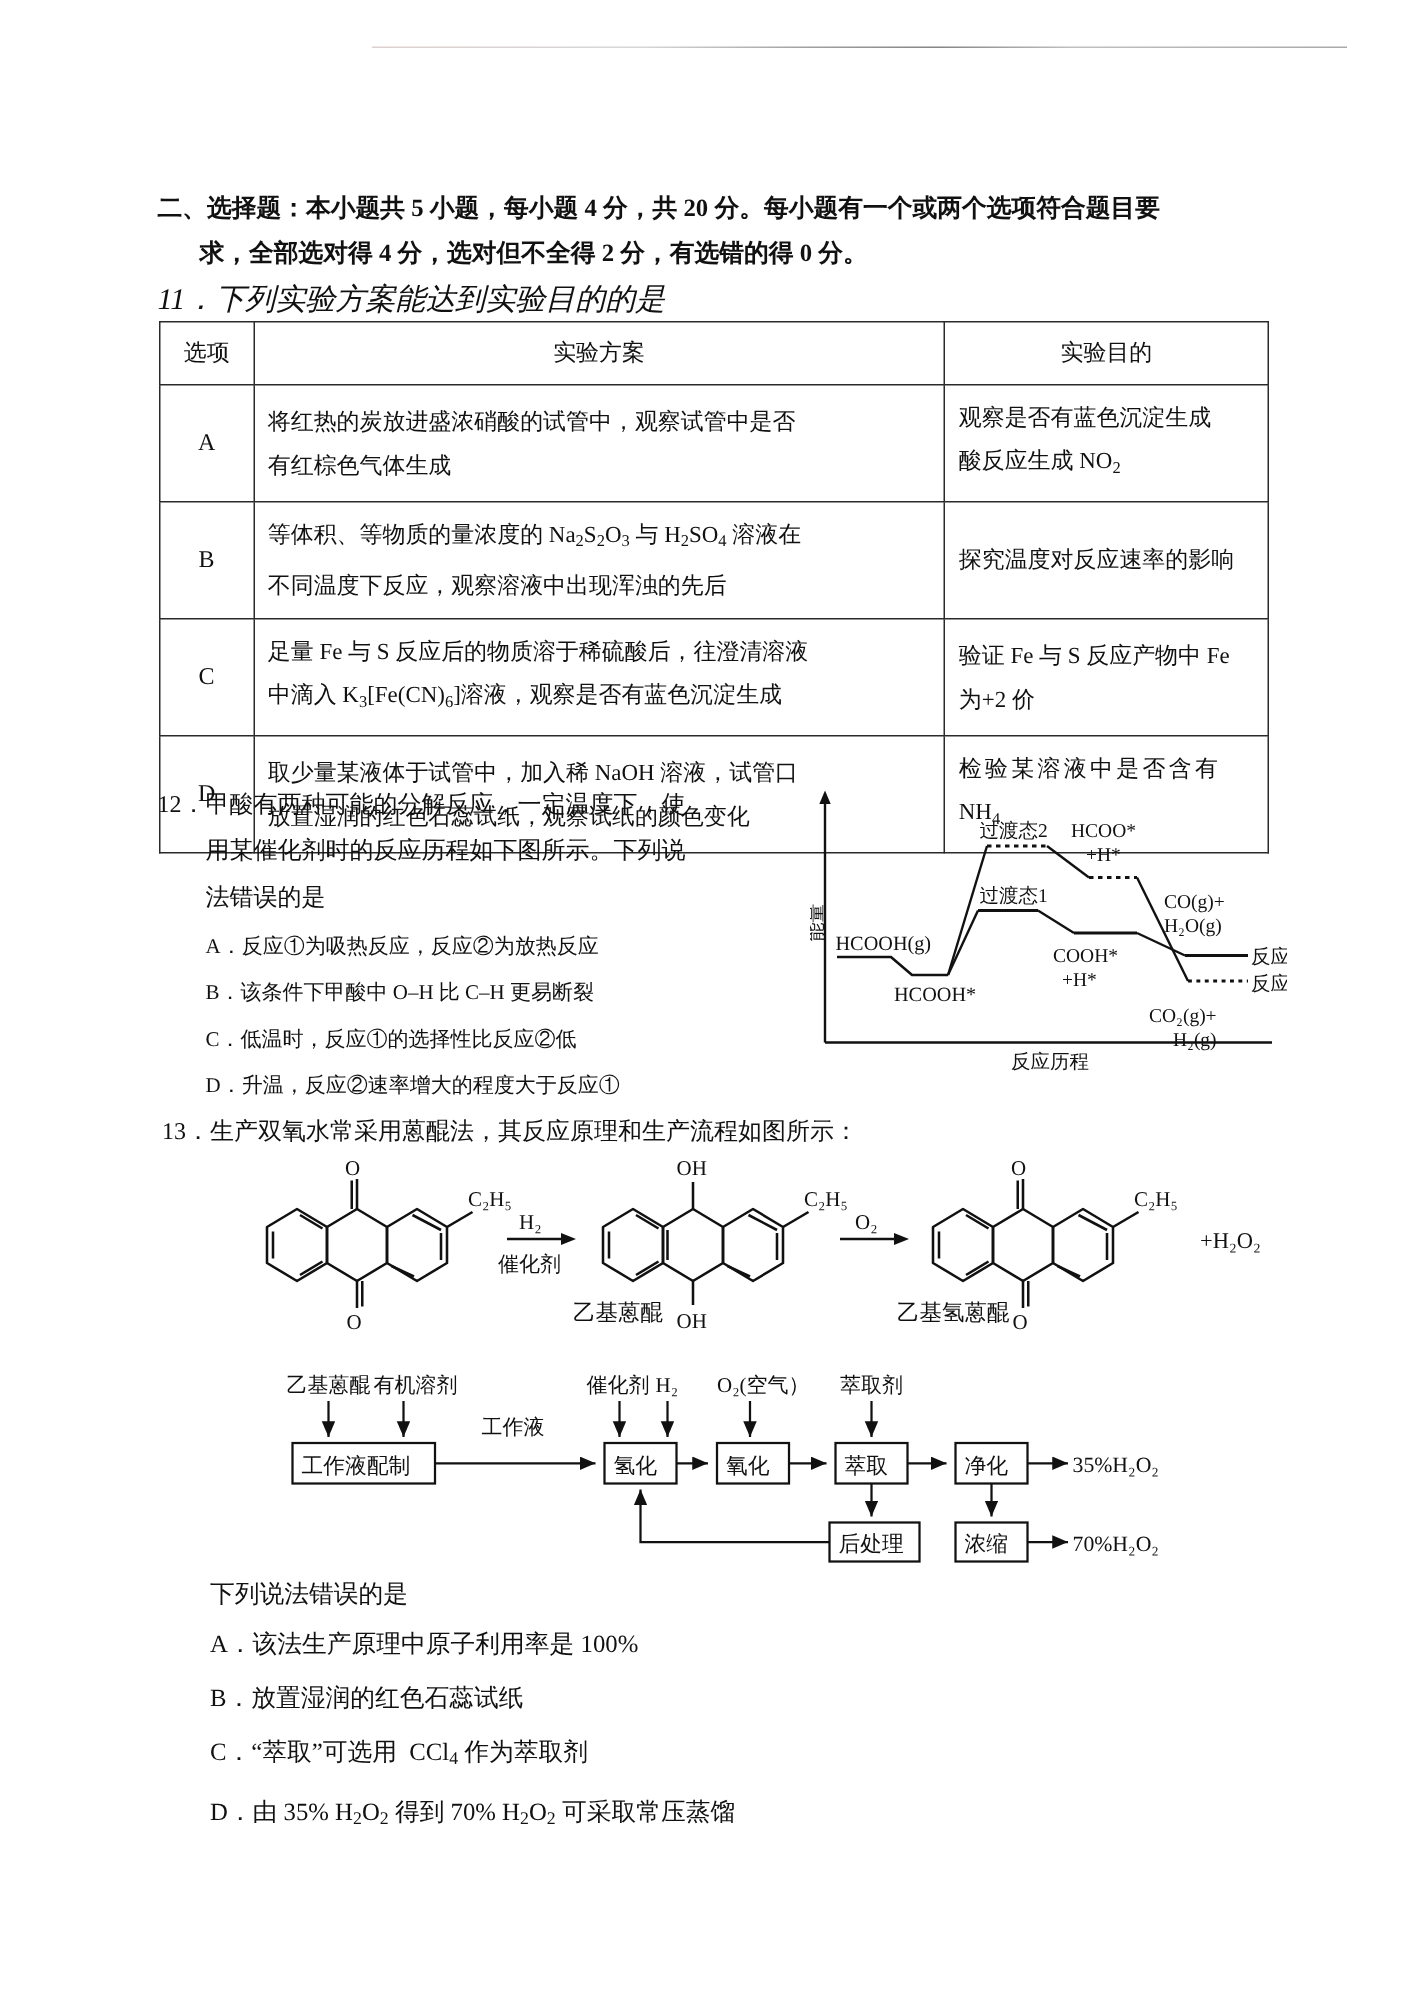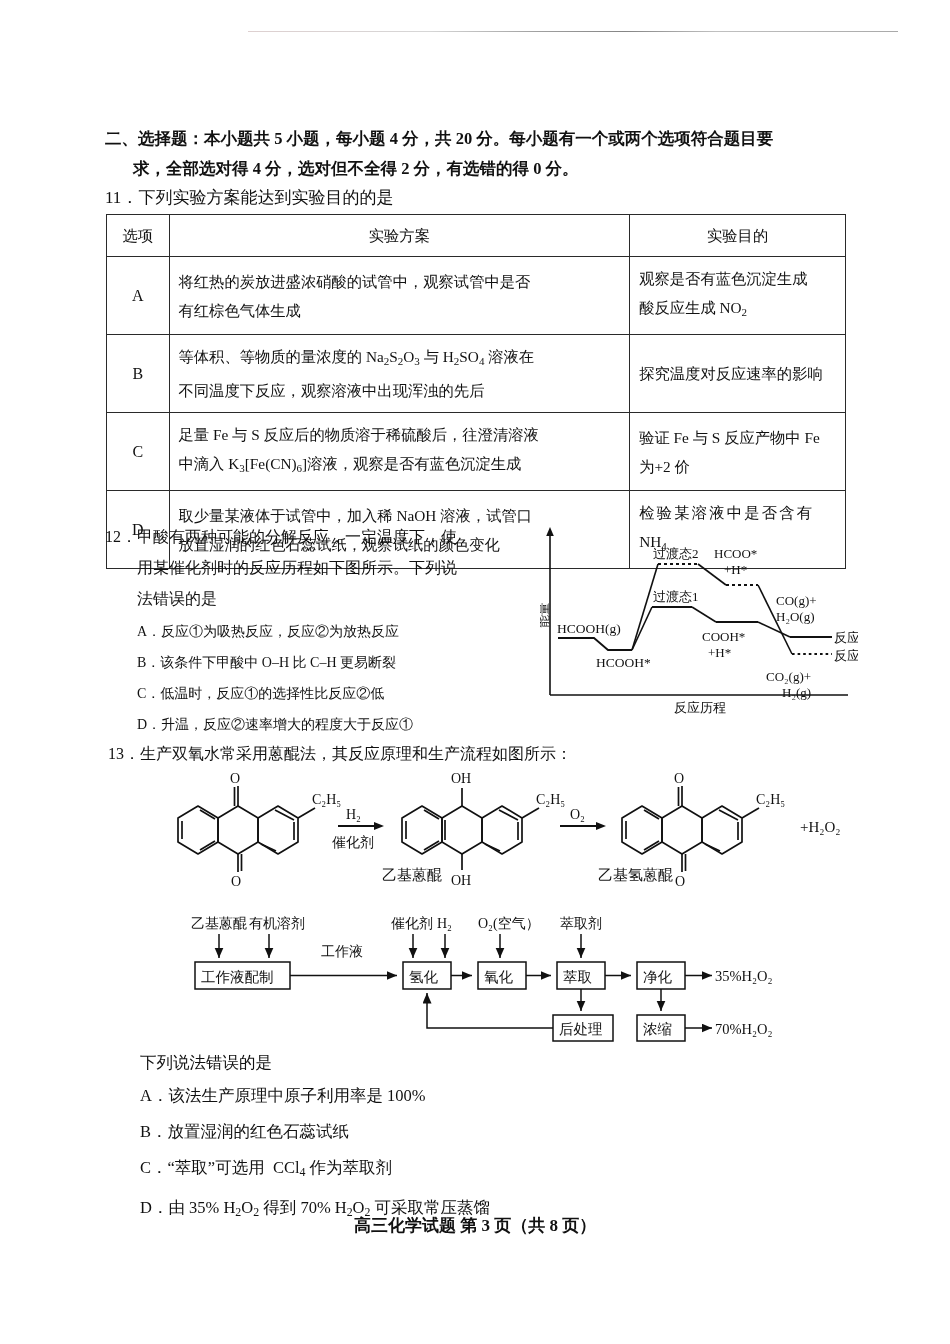--- a/index.html
+++ b/index.html
@@ -36,21 +36,21 @@
   .blk { position: absolute; }
   .sec-head {
     left: 105px; top: 124px; width: 760px;
     font-size: 16.5px; line-height: 30px;
     font-weight: 700;
     text-indent: 0;
   }
   .sec-head .l2 { display: block; padding-left: 28px; font-weight: 700; }
 
   
-  .q11 { left: 105px; top: 186px; font-size: 17px; }
+  .q11 { left: 105px; top: 186px; font-size: 20px; font-style: italic; }
 
   
   table.exp {
     position: absolute;
     left: 106px; top: 214px;
     width: 740px;
     border-collapse: collapse;
     font-size: 15.3px;
     background: #fff;
   }
@@ -396,17 +396,14 @@
 
   <div class="q13lead">下列说法错误的是</div>
 
   <div class="q13opts">
     <div class="opt-row">A．该法生产原理中原子利用率是 100%</div>
     <div class="opt-row">B．放置湿润的红色石蕊试纸</div>
     <div class="opt-row">C．“萃取”可选用&nbsp; CCl<sub>4</sub> 作为萃取剂</div>
     <div class="opt-row">D．由 35% H<sub>2</sub>O<sub>2</sub> 得到 70% H<sub>2</sub>O<sub>2</sub> 可采取常压蒸馏</div>
   </div>
 
-  <div class="footer">
-    <span class="inner">高三化学试题  第 3 页（共 8 页）</span>
-  </div>
 
 </div>
 
 </body></html>

